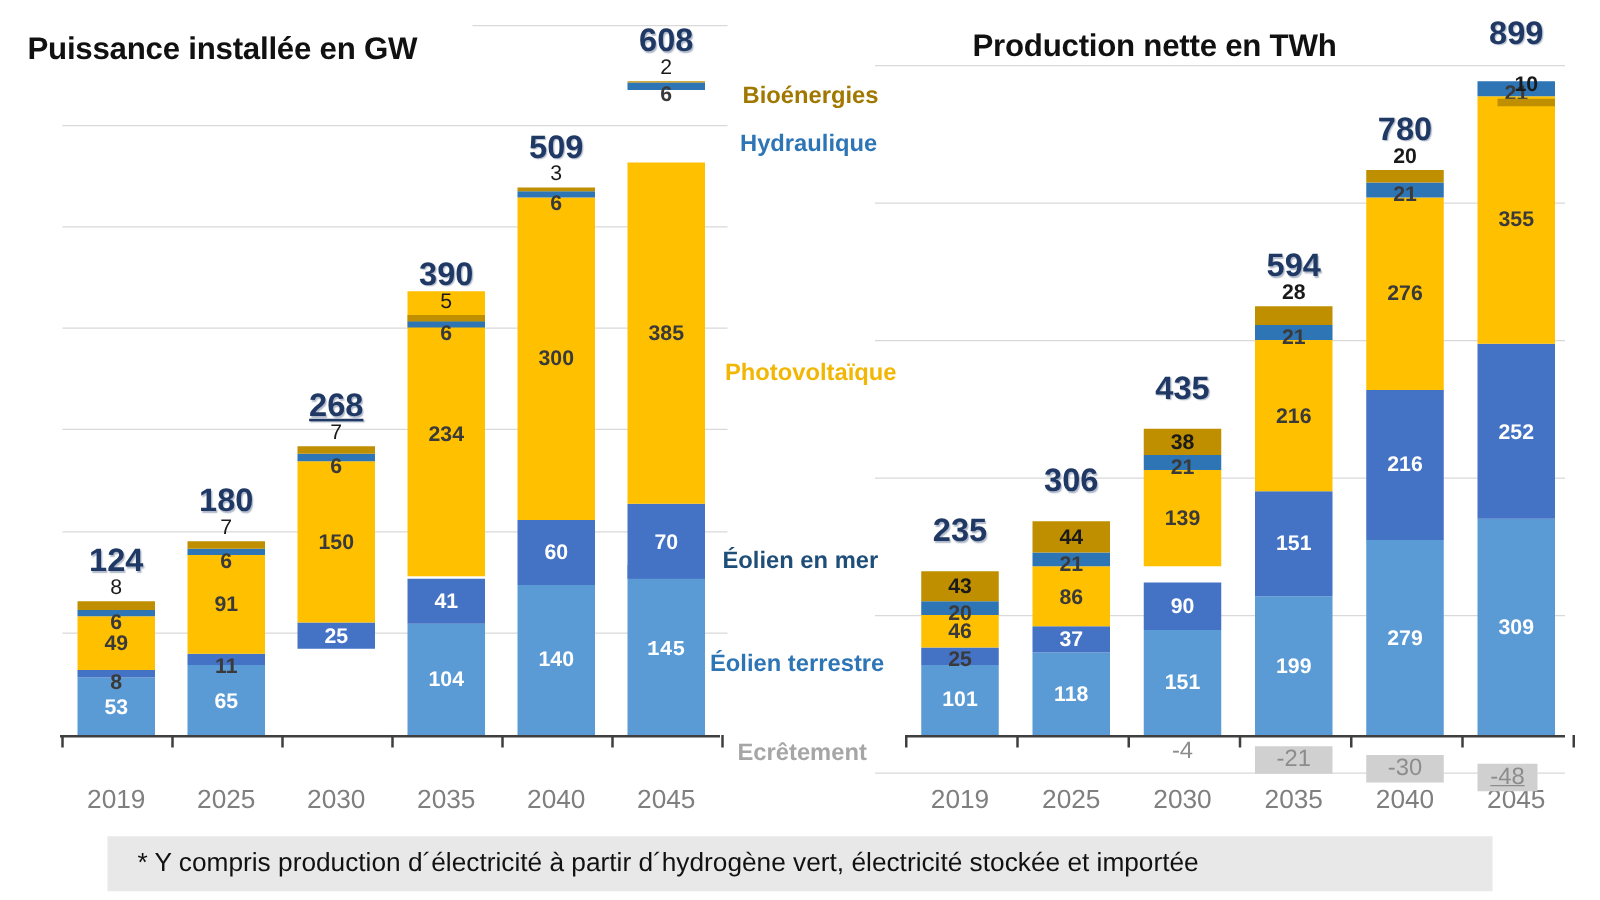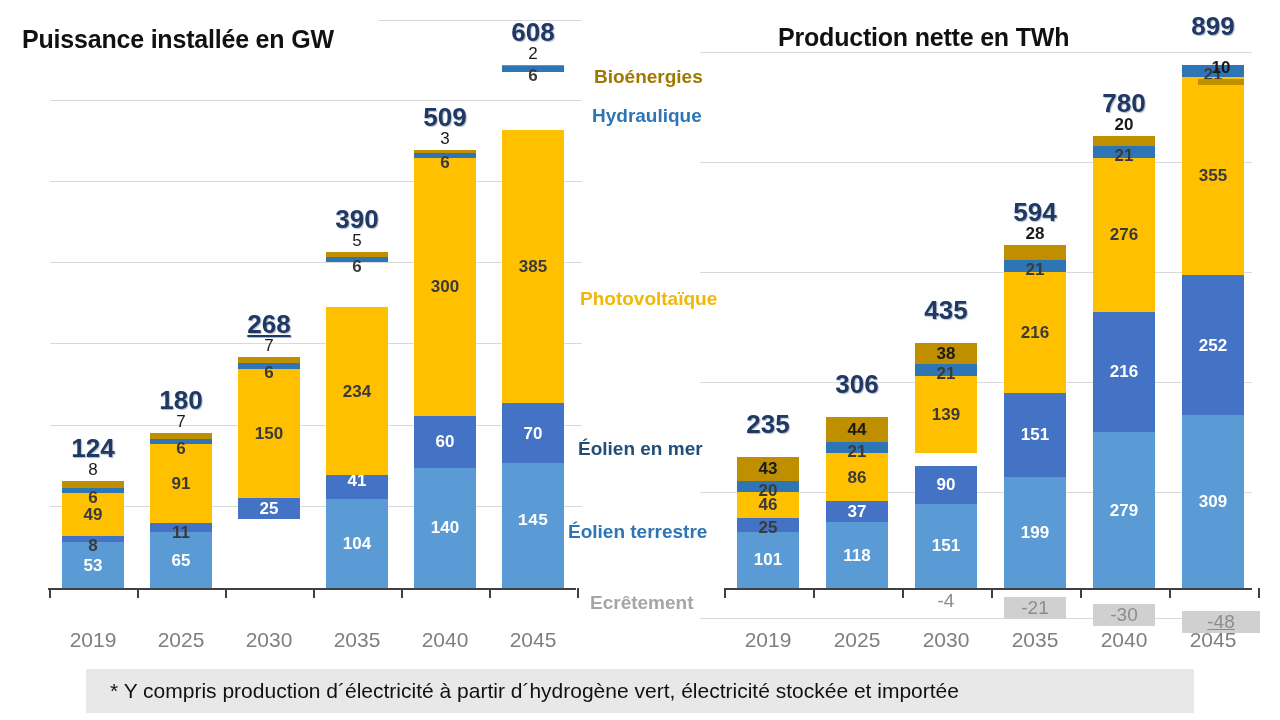--- a/index.html
+++ b/index.html
@@ -181,21 +181,21 @@
         <div class="total" style="left: 219px; width: 100px; top: 309.358px; text-decoration: underline;">268</div>
         <div class="xcat" style="left: 219px; width: 100px;">2030</div>
         <div class="tick" style="left: 313px; top: 588px;"></div>
         <div class="bar" style="left: 326px; width: 62px; top: 20px; height: 568px; position: absolute;">
           <div class="seg c-eolterr" style="height: 89.503px; bottom: 0px;">
             <span class="seg-label lab-white">104</span>
           </div>
           <div class="seg c-eolmer" style="height: 35.2848px; bottom: 89.503px;">
             <span class="seg-label lab-white">41</span>
           </div>
-          <div class="seg c-pv" style="height: 168px; bottom: 113px;">
+          <div class="seg c-pv" style="height: 228px; bottom: 127px;">
             <span class="seg-label lab-dark">234</span>
           </div>
           <div class="seg c-hydro" style="height: 5.16364px; bottom: 326.17px; overflow: visible;">
             <span class="seg-label lab-white" style="position: absolute; left: 50%; transform: translateX(-50%); bottom: -12.8364px; color: rgb(58, 58, 58); font-weight: bold; font-size: 17px;">6</span>
           </div>
           <div class="seg c-bio" style="height: 4.30303px; bottom: 331.333px; overflow: visible;">
             <span class="seg-label lab-black" style="position: absolute; left: 50%; transform: translateX(-50%); bottom: 7.30303px; color: rgb(26, 26, 26); font-weight: normal; font-size: 17px;">5</span>
           </div>
         </div>
         <div class="total" style="left: 307px; width: 100px; top: 204.364px;">390</div>
@@ -380,21 +380,21 @@
           </div>
           <div class="seg c-hydro" style="height: 11.725px; bottom: 511.433px; overflow: visible;">
             <span class="seg-label lab-white" style="position: absolute; left: 50%; transform: translateX(-50%); bottom: -6.275px; color: rgb(58, 58, 58); font-weight: bold; font-size: 17px;">21</span>
           </div>
           <div class="seg c-bio" style="height: 5.58333px; bottom: 503px; overflow: visible; margin-left: 16px;">
             <span class="seg-label lab-black" style="position: absolute; left: 50%; transform: translateX(-50%); bottom: 8.58333px; color: rgb(26, 26, 26); font-weight: bold; font-size: 17px;">10</span>
           </div>
         </div>
         <div class="total" style="left: 463px; width: 100px; top: 11.2583px;">899</div>
         <div class="xcat" style="left: 463px; width: 100px;">2045</div>
-        <div class="ecr shaded" style="left: 482px; width: 78px; top: 611px; text-decoration: underline;">-48</div>
+        <div class="ecr shaded" style="left: 482px; width: 48px; top: 611px; text-decoration: underline;">-48</div>
       </div>
   </div>
 
   <div id="footnote">
     <span>* Y compris production d´électricité à partir d´hydrogène vert, électricité stockée et importée</span>
   </div>
 
 </div>
 
 </body></html>

